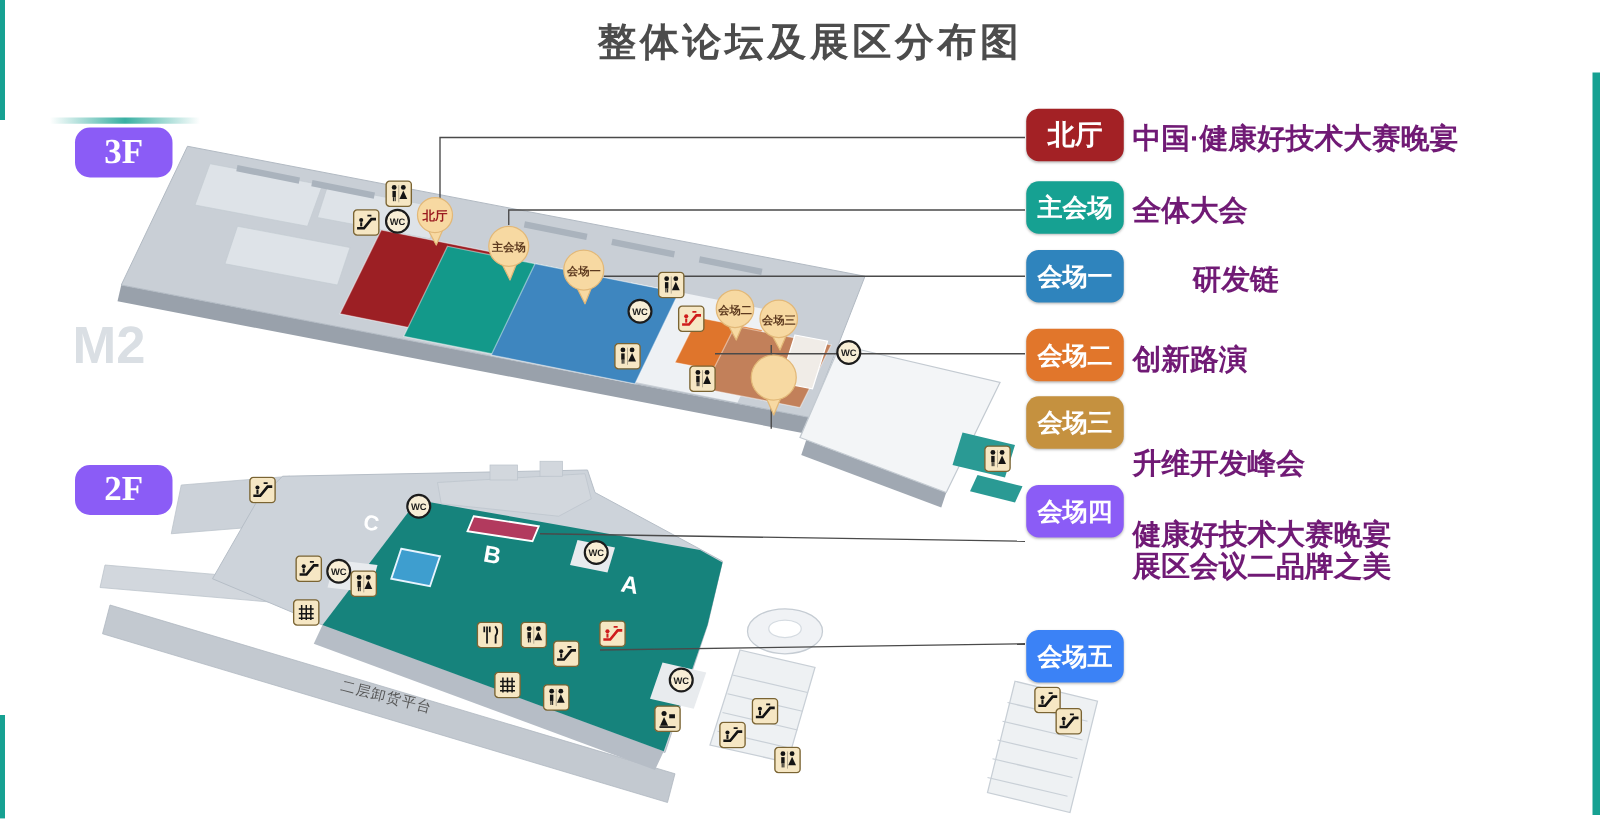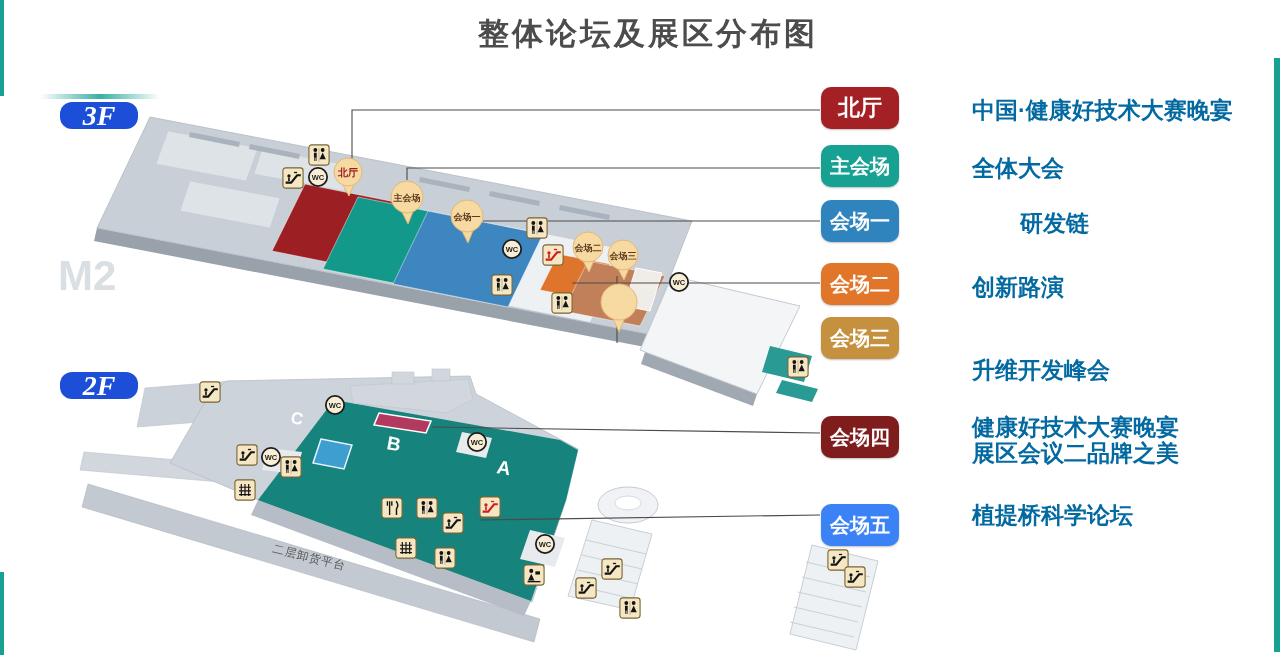--- a/index.html
+++ b/index.html
@@ -2,36 +2,36 @@
 <html><head>
 <meta charset="utf-8">
 <style>
   html,body{margin:0;padding:0;background:#fff;}
   .stage{position:relative;width:1280px;height:655px;background:#ffffff;overflow:hidden;
          font-family:"Liberation Sans", sans-serif;}
   .stage svg{position:absolute;left:0;top:0;z-index:1;}
   .overlay{position:absolute;z-index:2;}
   .page-title{left:8px;top:13px;width:1280px;text-align:center;font-size:31px;font-weight:800;
               color:#4c4c4c;letter-spacing:3px;}
-  .floor-badge{width:78px;height:27px;border-radius:12px;background:#1d4ed8;color:#fff;
+  .floor-badge{width:78px;height:40px;border-radius:12px;background:#8b5cf6;color:#fff;
                display:flex;align-items:center;justify-content:center;font-size:28px;font-weight:bold;
-               font-family:"Liberation Serif", serif;font-style:italic;}
+               font-family:"Liberation Serif", serif;}
   #f3-badge{left:60px;top:102px;}
   #f2-badge{left:60px;top:372px;}
   .legend-badge{left:821px;width:78px;height:42px;border-radius:10px;color:#fff;display:flex;
                 align-items:center;justify-content:center;font-weight:bold;font-size:20px;
                 font-family:"Liberation Serif", serif;box-shadow:0 1px 2px rgba(0,0,0,.25);}
   .lb0{top:87px;background:#a32125;font-size:22px;}
   .lb1{top:145px;background:#16a192;}
   .lb2{top:200px;background:#2f84bd;}
   .lb3{top:263px;background:#e1762b;}
   .lb4{top:317px;background:#c5913f;}
-  .lb5{top:416px;background:#7f1d1d;}
+  .lb5{top:388px;background:#8b5cf6;}
   .lb6{top:504px;background:#3b82f6;}
-  .legend-desc{left:972px;color:#0369a1;font-weight:bold;font-size:23px;white-space:nowrap;}
+  .legend-desc{left:906px;color:#701a75;font-weight:bold;font-size:23px;white-space:nowrap;}
   .ld0{top:95px;}.ld1{top:153px;}.ld2{top:208px;margin-left:48px;}.ld3{top:272px;}
   .ld4a{top:326px;}.ld4b{top:355px;font-family:Liberation Mono, monospace;}.ld5a{top:412px;}.ld5b{top:438px;}.ld6{top:500px;}
   .frame{background:#16a192;}
   #frame-left-top{left:0;top:0;width:4px;height:96px;}
   #frame-left-bottom{left:0;top:572px;width:4px;height:83px;}
   #frame-right{left:1274px;top:58px;width:6px;height:594px;}
   #frame-tick{left:40px;top:94px;width:120px;height:5px;
       background:linear-gradient(to right, rgba(22,161,146,0), rgba(22,161,146,.85), rgba(22,161,146,0));}
   svg text{font-family:"Liberation Sans", sans-serif;}
   .balloon-label{font-weight:bold;fill:#5d3a1f;}
@@ -250,20 +250,19 @@
 <div class="overlay legend-badge lb5">会场四</div>
 <div class="overlay legend-badge lb6">会场五</div>
 
 <div class="overlay legend-desc ld0">中国·健康好技术大赛晚宴</div>
 <div class="overlay legend-desc ld1">全体大会</div>
 <div class="overlay legend-desc ld2">研发链</div>
 <div class="overlay legend-desc ld3">创新路演</div>
 <div class="overlay legend-desc ld4b">升维开发峰会</div>
 <div class="overlay legend-desc ld5a">健康好技术大赛晚宴</div>
 <div class="overlay legend-desc ld5b">展区会议二品牌之美</div>
-<div class="overlay legend-desc ld6">植提桥科学论坛</div>
 
 <div class="overlay frame" id="frame-left-top"></div>
 <div class="overlay" id="frame-tick"></div>
 <div class="overlay frame" id="frame-left-bottom"></div>
 <div class="overlay frame" id="frame-right"></div>
 
 </div>
 
 </body></html>

